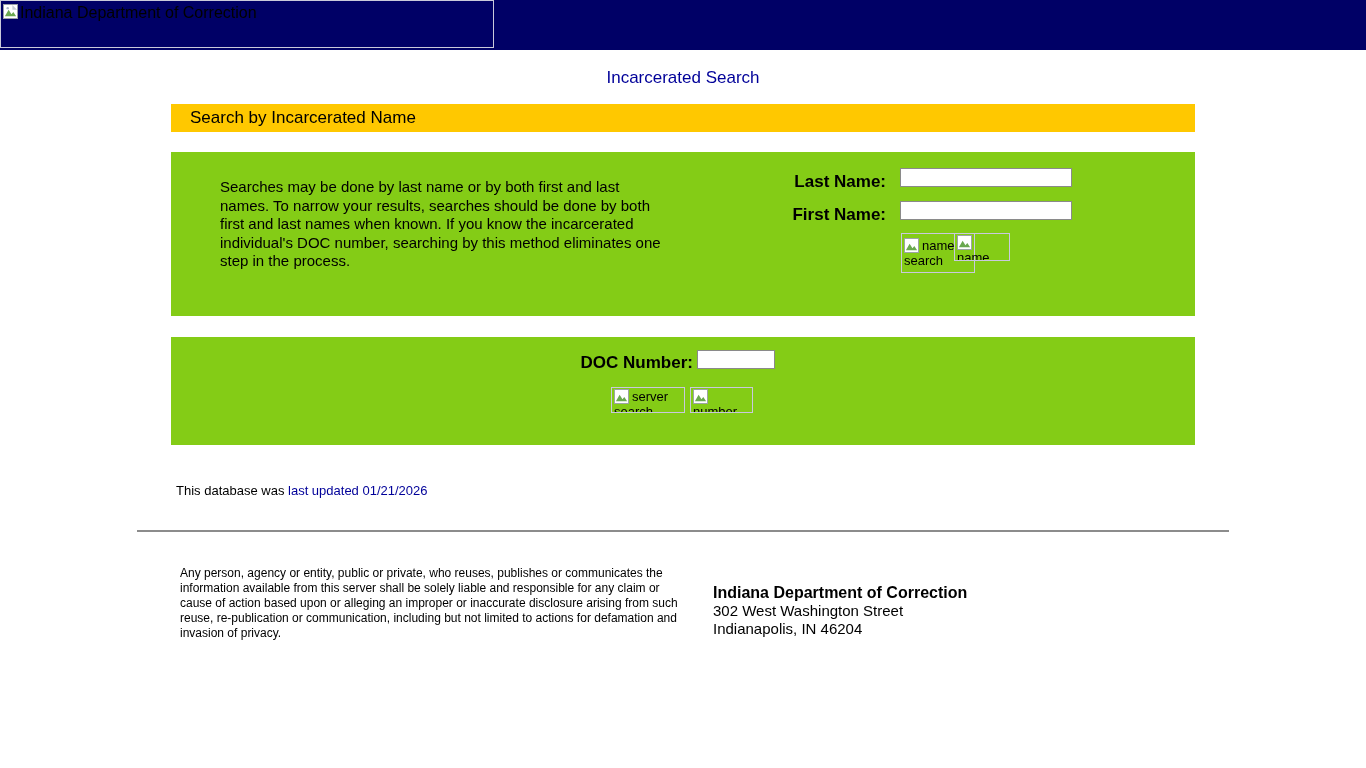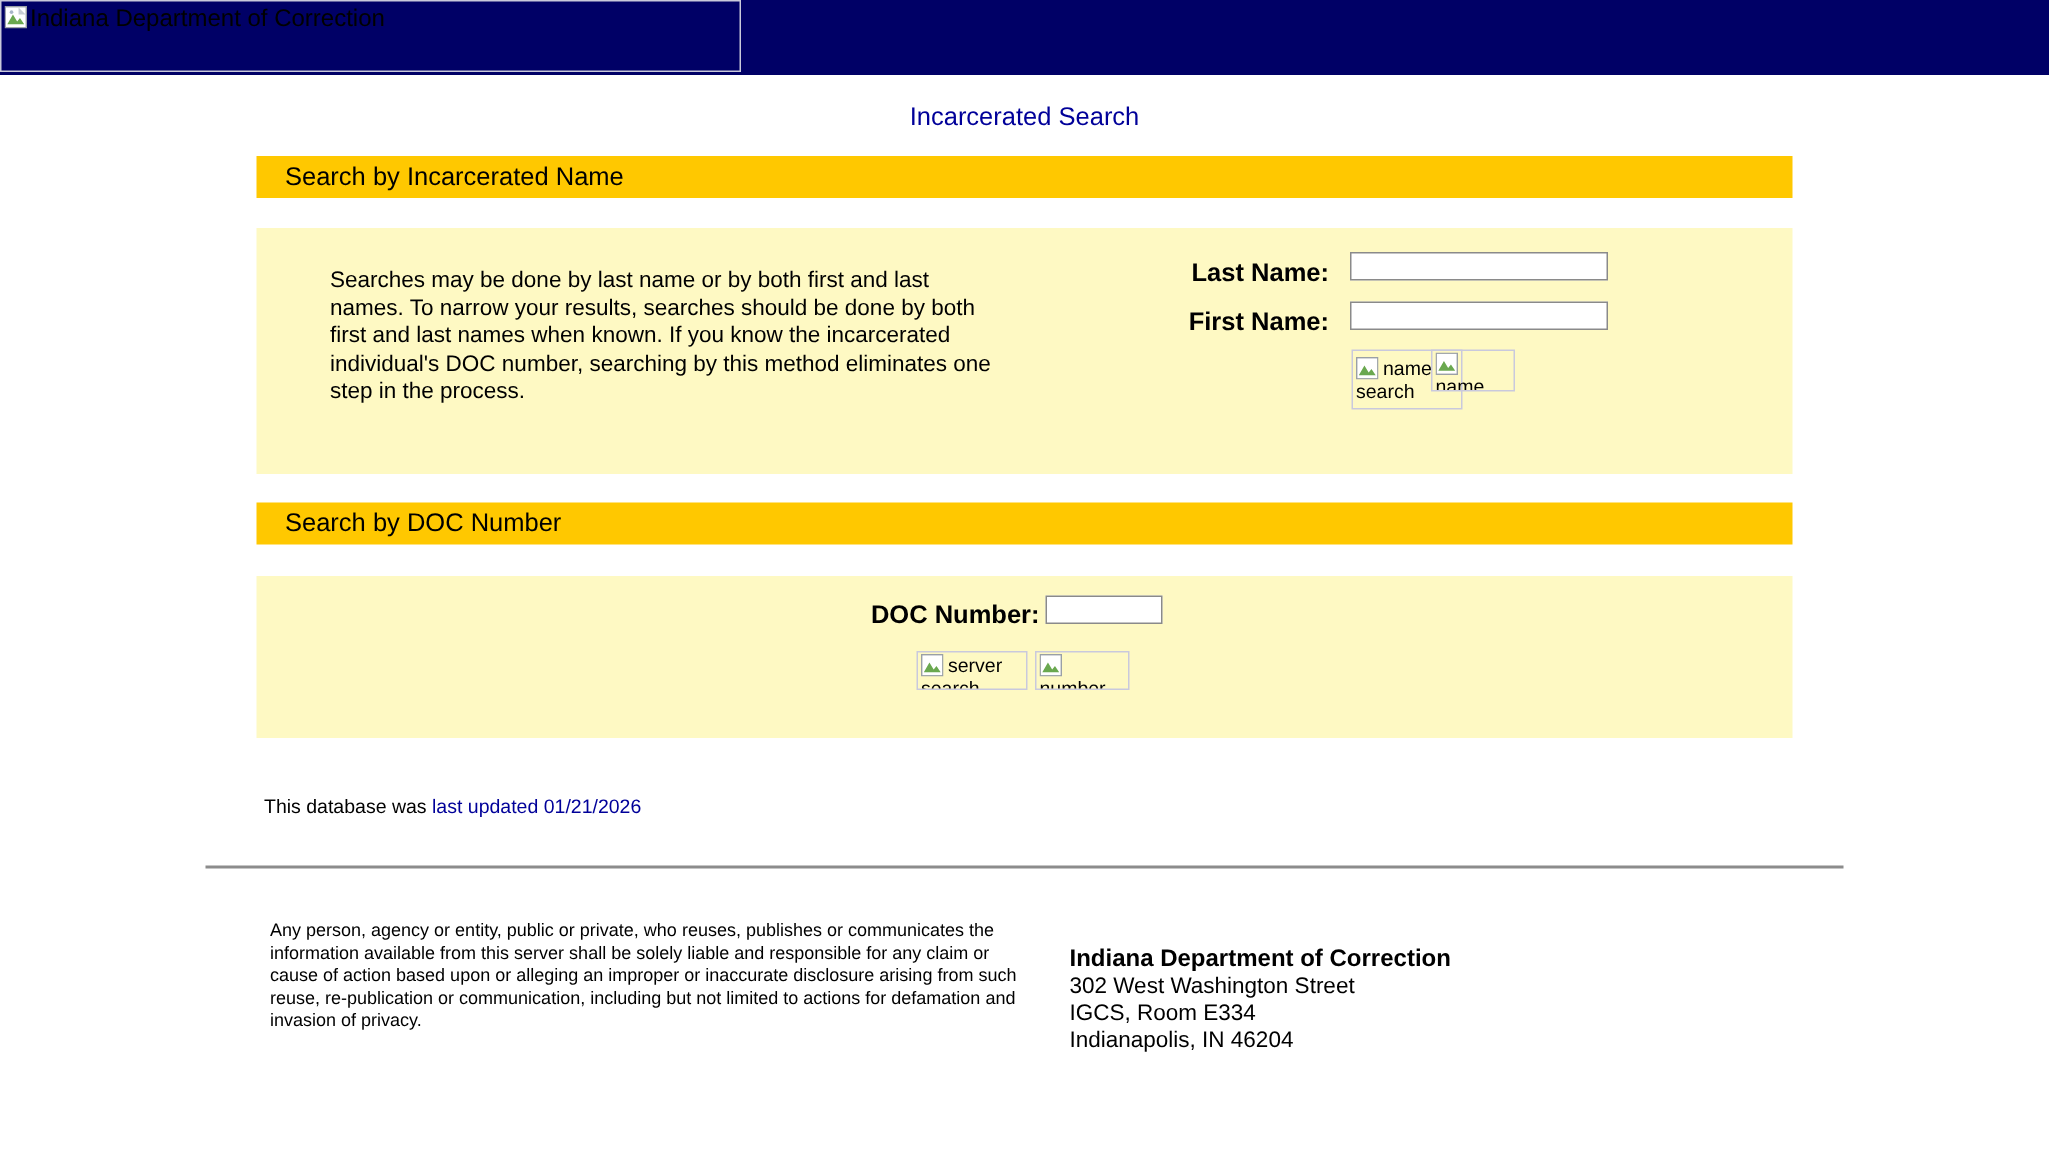--- a/index.html
+++ b/index.html
@@ -35,21 +35,21 @@
   .content { width: 1024px; margin: 0 auto; }
 
   .section-bar {
     background: #FFC800; height: 28px;
     display: flex; align-items: center;
     padding-left: 19px; font-size: 17px; color: #000000;
   }
   .bar-name { margin-top: 16px; }
   .bar-doc  { margin-top: 19px; }
 
-  .panel { background: #fef9c3; position: relative; }
+  .panel { background: #84cc16; position: relative; }
   .panel-name { height: 164px; margin-top: 20px; }
   .panel-doc  { height: 108px; margin-top: 21px; }
 
   .desc {
     position: absolute; left: 49px; top: 26px; width: 447px;
     font-size: 15px; line-height: 18.5px;
   }
 
   .flabel {
     position: absolute; font-weight: 700; font-size: 17px;
@@ -137,21 +137,20 @@
     </button>
 
     <button class="img-btn btn-name-reset">
       <svg class="bimg-icon" width="14" height="14" viewBox="0 0 16 16">
         <rect x="0.5" y="0.5" width="15" height="15" fill="#ffffff" stroke="#9aa0a6"></rect>
         <polygon points="2,13 6,6 9,11 11,8.5 14,13" fill="#6aa84f"></polygon>
       </svg><span>name reset</span>
     </button>
   </div>
 
-  <div class="section-bar bar-doc">Search by DOC Number</div>
 
   <div class="panel panel-doc">
     <label class="flabel lbl-doc">DOC Number:</label>
     <input class="tinput in-doc" type="text" value="" style="">
 
     <button class="img-btn btn-num-search">
       <svg class="bimg-icon" width="14" height="14" viewBox="0 0 16 16">
         <rect x="0.5" y="0.5" width="15" height="15" fill="#ffffff" stroke="#9aa0a6"></rect>
         <polygon points="2,13 6,6 9,11 11,8.5 14,13" fill="#6aa84f"></polygon>
       </svg><span>server search</span>
@@ -171,16 +170,15 @@
 
 </div>
 
 <hr class="divider">
 
 <div class="footer">
   <div class="f-left">Any person, agency or entity, public or private, who reuses, publishes or communicates the information available from this server shall be solely liable and responsible for any claim or cause of action based upon or alleging an improper or inaccurate disclosure arising from such reuse, re-publication or communication, including but not limited to actions for defamation and invasion of privacy.</div>
   <div class="f-right">
     <div class="addr-name">Indiana Department of Correction</div>
     <div class="addr">302 West Washington Street</div>
-    <div class="addr">IGCS, Room E334</div>
     <div class="addr">Indianapolis, IN 46204</div>
   </div>
 </div>
 
 </body></html>

